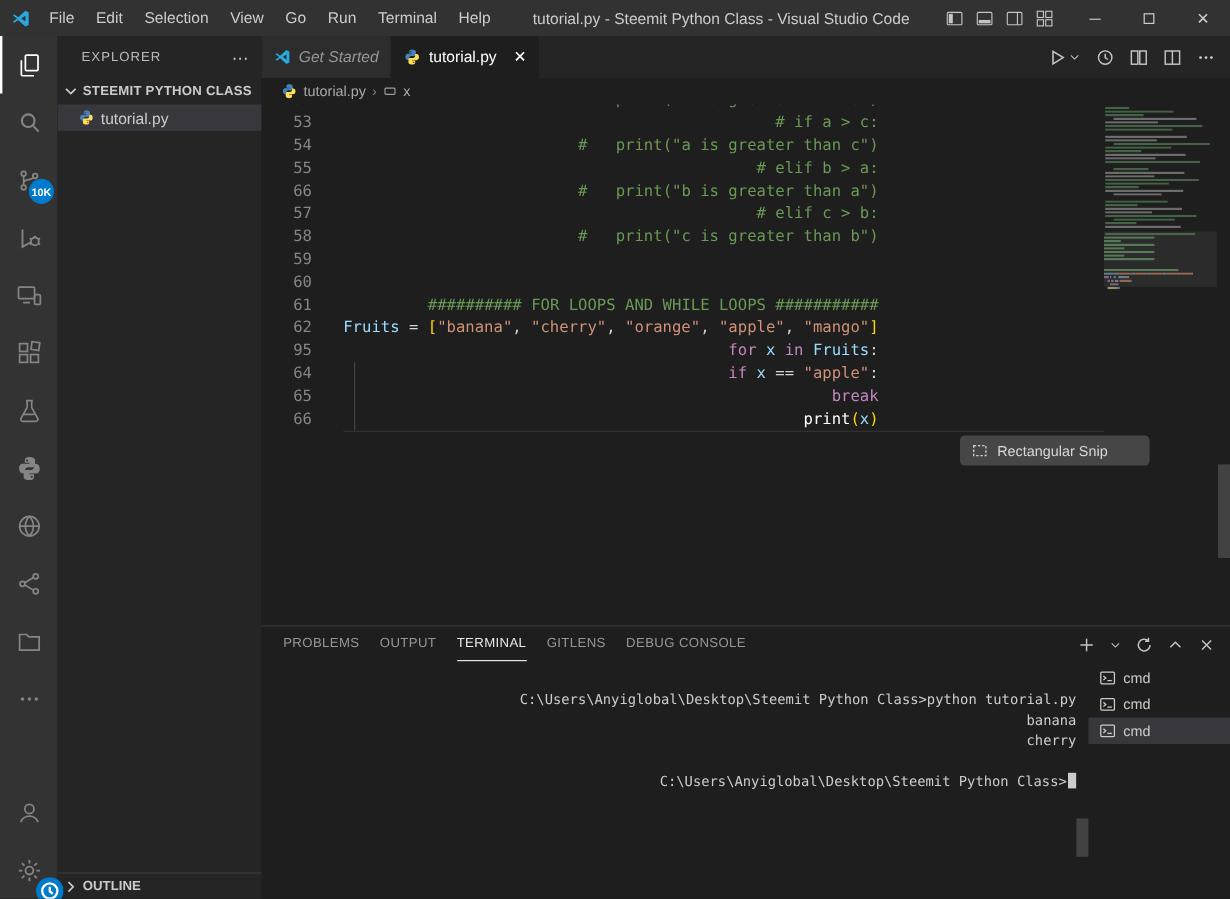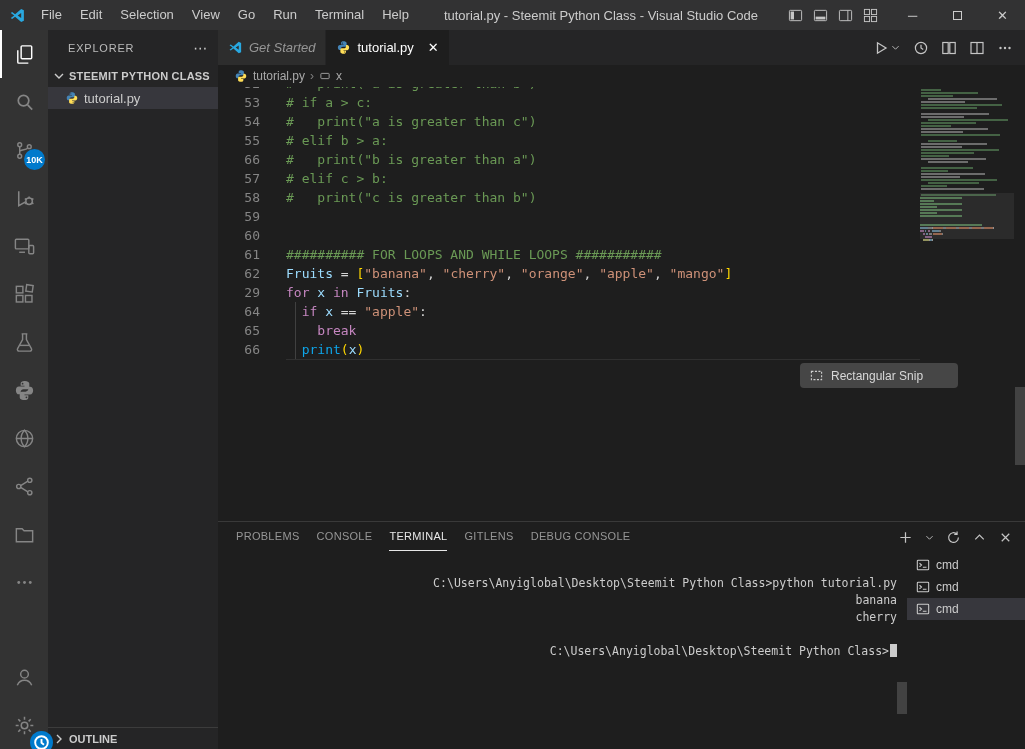--- a/index.html
+++ b/index.html
@@ -67,26 +67,26 @@
                 font-size:12px; color:#a9a9a9; background:#1e1e1e; }
   .bc-sep { font-size:12px; color:#7f7f7f; }
   .bc-symicon { width:12px; height:12px; }
 
   
   .editor-wrap { flex:1; position:relative; overflow:hidden; background:#1e1e1e; }
   .editor-scroll { position:absolute; left:0; right:0; top:-13px; display:flex; }
   .gutter { width:68px; flex:0 0 auto; text-align:right; padding-right:26px;
             font:13px "DejaVu Sans Mono", monospace; color:#858585; }
   .ln { height:19px; line-height:19px; }
-  .code { font:13px "DejaVu Sans Mono", monospace; line-height:19px; white-space:pre; color:#d4d4d4; }
+  .code { font:13px "DejaVu Sans Mono", monospace; line-height:19px; white-space:pre; color:#d4d4d4;text-align:right; }
   .code-line { height:19px; }
   .tk-comment { color:#6a9955; }
   .tk-string { color:#ce9178; }
   .tk-keyword { color:#c586c0; }
-  .tk-function { color:#0ea5e9; }
+  .tk-function { color:#ffffff; }
   .tk-variable { color:#9cdcfe; }
   .tk-punctuation { color:#d4d4d4; }
   .tk-bracket { color:#ffd700; }
   .indent-guide { position:absolute; left:77px; top:215px; height:57px; width:1px; background:#404040; }
   .current-line-border { position:absolute; left:68px; right:105px; top:272px; height:1px; background:#303030; }
 
   .minimap { position:absolute; top:2px; right:11px; width:94px; }
   .mm-row { height:2px; margin-bottom:1px; display:flex; overflow:hidden; opacity:.85; }
   .mm-viewport { position:absolute; top:106px; right:11px; width:94px; height:46px;
                  background:rgba(121,121,121,.15); }
@@ -368,21 +368,21 @@
             <div class="ln">53</div>
             <div class="ln">54</div>
             <div class="ln">55</div>
             <div class="ln">66</div>
             <div class="ln">57</div>
             <div class="ln">58</div>
             <div class="ln">59</div>
             <div class="ln">60</div>
             <div class="ln">61</div>
             <div class="ln">62</div>
-            <div class="ln">29</div>
+            <div class="ln">95</div>
             <div class="ln">64</div>
             <div class="ln">65</div>
             <div class="ln">66</div>
           </div>
         <div class="code"><div class="code-line"><span class="tk-comment">#   print("a is greater than b")</span></div><div class="code-line"><span class="tk-comment"># if a &gt; c:</span></div><div class="code-line"><span class="tk-comment">#   print("a is greater than c")</span></div><div class="code-line"><span class="tk-comment"># elif b &gt; a:</span></div><div class="code-line"><span class="tk-comment">#   print("b is greater than a")</span></div><div class="code-line"><span class="tk-comment"># elif c &gt; b:</span></div><div class="code-line"><span class="tk-comment">#   print("c is greater than b")</span></div><div class="code-line"></div><div class="code-line"></div><div class="code-line"><span class="tk-comment">########## FOR LOOPS AND WHILE LOOPS ###########</span></div><div class="code-line"><span class="tk-variable">Fruits</span><span class="tk-punctuation"> = </span><span class="tk-bracket">[</span><span class="tk-string">"banana"</span><span class="tk-punctuation">, </span><span class="tk-string">"cherry"</span><span class="tk-punctuation">, </span><span class="tk-string">"orange"</span><span class="tk-punctuation">, </span><span class="tk-string">"apple"</span><span class="tk-punctuation">, </span><span class="tk-string">"mango"</span><span class="tk-bracket">]</span></div><div class="code-line"><span class="tk-keyword">for</span><span class="tk-punctuation"> </span><span class="tk-variable">x</span><span class="tk-punctuation"> </span><span class="tk-keyword">in</span><span class="tk-punctuation"> </span><span class="tk-variable">Fruits</span><span class="tk-punctuation">:</span></div><div class="code-line"><span class="tk-punctuation">  </span><span class="tk-keyword">if</span><span class="tk-punctuation"> </span><span class="tk-variable">x</span><span class="tk-punctuation"> </span><span class="tk-punctuation">==</span><span class="tk-punctuation"> </span><span class="tk-string">"apple"</span><span class="tk-punctuation">:</span></div><div class="code-line"><span class="tk-punctuation">    </span><span class="tk-keyword">break</span></div><div class="code-line"><span class="tk-punctuation">  </span><span class="tk-function">print</span><span class="tk-bracket">(</span><span class="tk-variable">x</span><span class="tk-bracket">)</span></div></div>
       </div>
       <div class="indent-guide"></div>
       <div class="current-line-border"></div>
       <div class="minimap">
           <div class="mm-row">
@@ -568,21 +568,21 @@
             <rect x="1.5" y="2.5" width="11" height="9"></rect>
           </svg>
         <span>Rectangular Snip</span>
       </div>
     </div>
 
     <div class="panel">
       <div class="panel-header">
         <div style="display:flex">
             <div class="panel-tab">PROBLEMS</div>
-            <div class="panel-tab">CONSOLE</div>
+            <div class="panel-tab">OUTPUT</div>
             <div class="panel-tab active">TERMINAL</div>
             <div class="panel-tab">GITLENS</div>
             <div class="panel-tab">DEBUG CONSOLE</div>
           </div>
         <div class="panel-actions">
           <svg viewBox="0 0 16 16" fill="none" stroke="currentColor" stroke-width="1.3">
               <path d="M8 2.5v11M2.5 8h11"></path>
             </svg>
           <svg viewBox="0 0 16 16" fill="none" stroke="currentColor" stroke-width="1.3" style="width:11px;height:11px">
               <path d="M3.5 6l4.5 4.5L12.5 6"></path>

